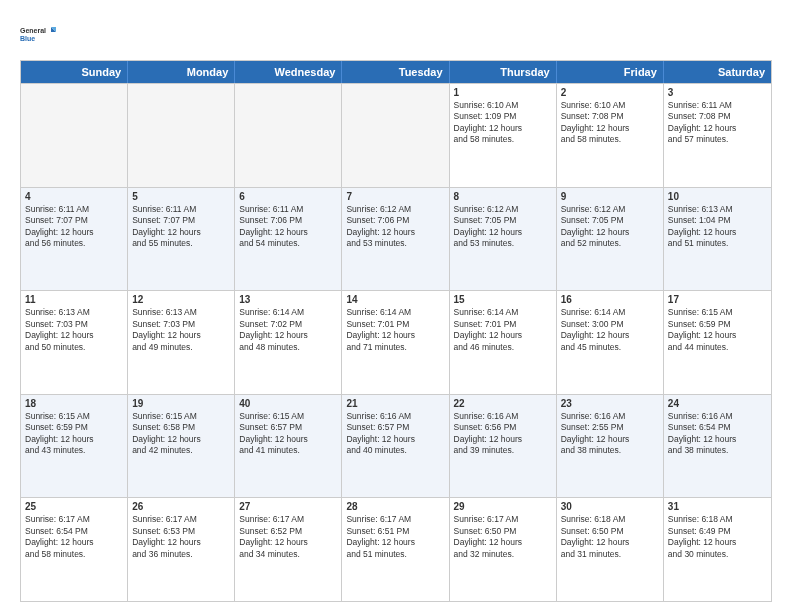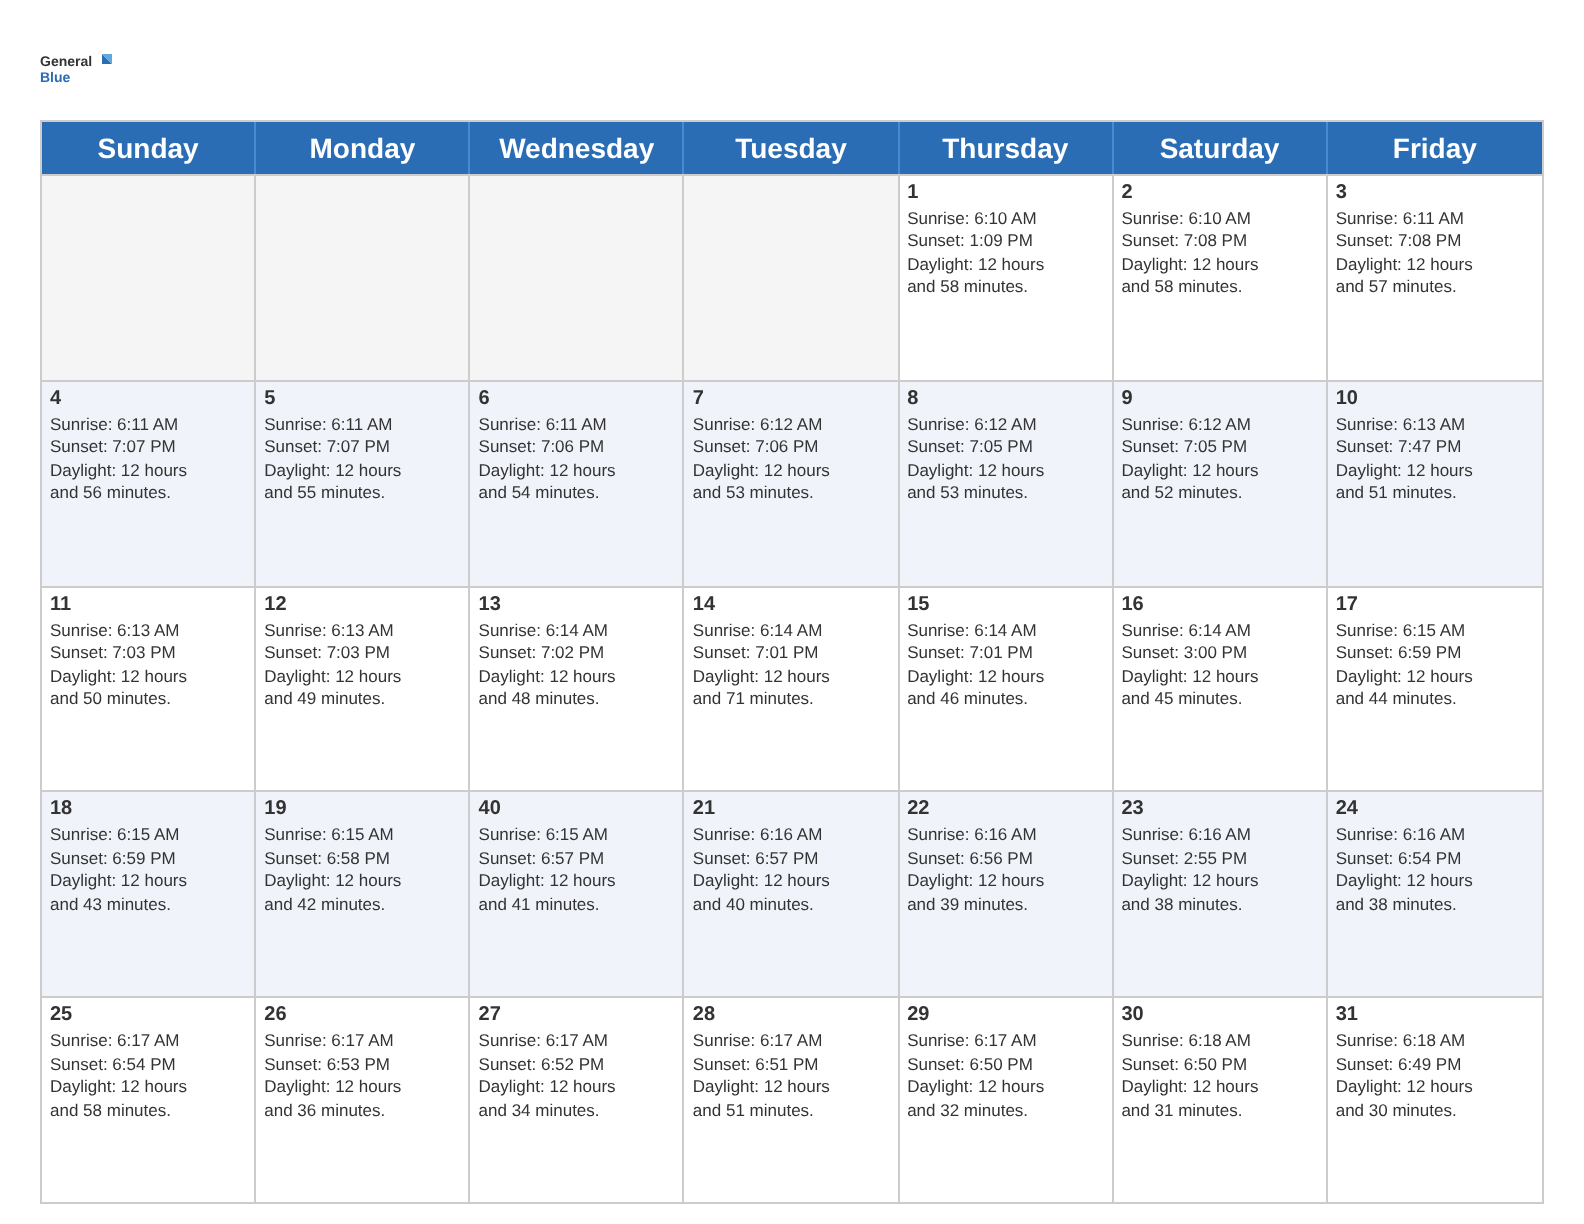--- a/index.html
+++ b/index.html
@@ -47,24 +47,24 @@
       flex-direction: column;
       border: 1px solid #ccc;
     }
     .cal-header-row {
       display: grid;
       grid-template-columns: repeat(7, 1fr);
       background: #2a6db5;
     }
     .cal-header-cell {
       color: #fff;
-      font-size: 14px;
+      font-size: 11px;
       font-weight: bold;
       padding: 5px 6px;
-      text-align: center;
+      text-align: right;
       border-right: 1px solid #4a8ad5;
     }
     .cal-header-cell:last-child { border-right: none; }
     .cal-body {
       display: flex;
       flex-direction: column;
       flex: 1;
     }
     .cal-week {
       display: grid;
@@ -114,22 +114,22 @@
     </div>
   </div>
 
   <div class="calendar">
     <div class="cal-header-row">
     <div class="cal-header-cell">Sunday</div>
         <div class="cal-header-cell">Monday</div>
         <div class="cal-header-cell">Wednesday</div>
         <div class="cal-header-cell">Tuesday</div>
         <div class="cal-header-cell">Thursday</div>
+        <div class="cal-header-cell">Friday</div>
         <div class="cal-header-cell">Saturday</div>
-        <div class="cal-header-cell">Friday</div>
       </div>
     <div class="cal-body">
     <div class="cal-week">
           <div class="cal-cell empty"></div>
           <div class="cal-cell empty"></div>
           <div class="cal-cell empty"></div>
           <div class="cal-cell empty"></div>
           <div class="cal-cell">
             <span class="day-num">1</span>
             <span class="cell-line">Sunrise: 6:10 AM</span>
@@ -191,21 +191,21 @@
           <div class="cal-cell alt-row">
             <span class="day-num">9</span>
             <span class="cell-line">Sunrise: 6:12 AM</span>
             <span class="cell-line">Sunset: 7:05 PM</span>
             <span class="cell-line">Daylight: 12 hours</span>
             <span class="cell-line">and 52 minutes.</span>
           </div>
           <div class="cal-cell alt-row">
             <span class="day-num">10</span>
             <span class="cell-line">Sunrise: 6:13 AM</span>
-            <span class="cell-line">Sunset: 7:47 PM</span>
+            <span class="cell-line">Sunset: 1:04 PM</span>
             <span class="cell-line">Daylight: 12 hours</span>
             <span class="cell-line">and 51 minutes.</span>
           </div>
         </div>
         <div class="cal-week">
           <div class="cal-cell">
             <span class="day-num">11</span>
             <span class="cell-line">Sunrise: 6:13 AM</span>
             <span class="cell-line">Sunset: 7:03 PM</span>
             <span class="cell-line">Daylight: 12 hours</span>

